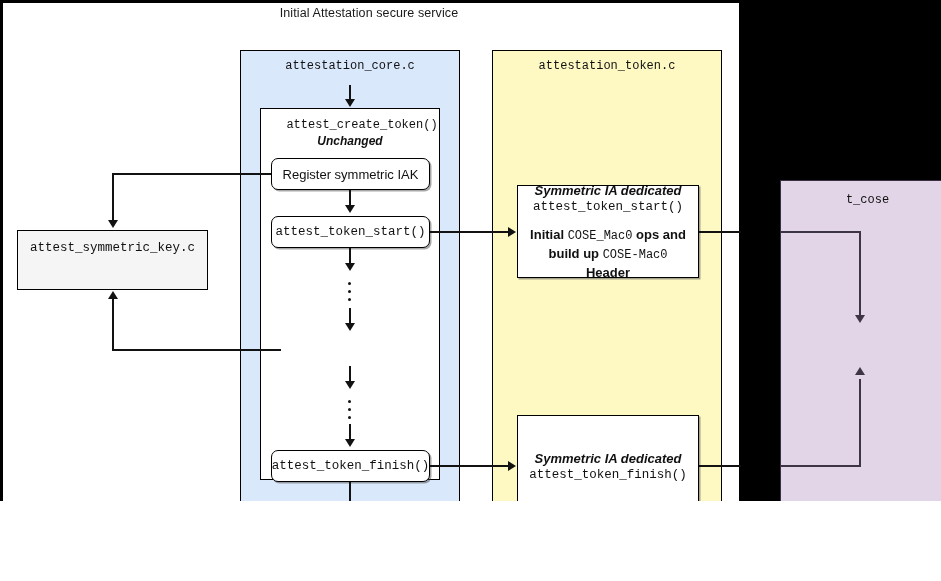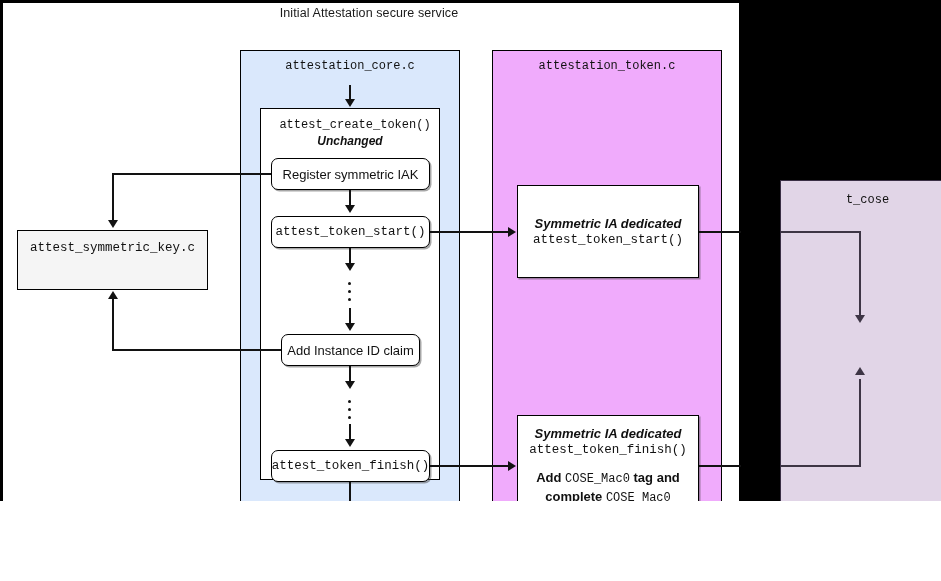--- a/index.html
+++ b/index.html
@@ -9,27 +9,27 @@
   
   .abs{position:absolute;box-sizing:border-box;}
 
   
   .service-frame{left:2px;top:2px;width:738px;height:574px;background:#ffffff;border:1px solid #000000;}
   .service-title{left:0;top:6px;width:738px;text-align:center;font-size:12.5px;color:#1a1a1a;letter-spacing:.1px;}
 
   
   .mod{border:1px solid #000000;}
   .mod-core{left:240px;top:50px;width:220px;height:491px;background:#dae8fc;}
-  .mod-token{left:492px;top:50px;width:230px;height:491px;background:#f0abfc;}
+  .mod-token{left:492px;top:50px;width:230px;height:491px;background:#fef9c3;}
   .mod-tcose{left:780px;top:180px;width:175px;height:323px;background:#e1d5e7;border:1px solid #3a2f45;}
   .mod-title{position:absolute;left:0;width:100%;text-align:center;font-family:"Liberation Mono","DejaVu Sans Mono",monospace;font-size:12px;color:#111;}
 
   
   .inner-white{left:260px;top:108px;width:180px;height:372px;background:#ffffff;border:1px solid #000000;}
-  .inner-white-title{position:absolute;left:5px;top:9px;width:100%;text-align:center;font-family:"Liberation Mono","DejaVu Sans Mono",monospace;font-size:12px;color:#111;line-height:15px;}
+  .inner-white-title{position:absolute;left:12px;top:9px;width:100%;text-align:center;font-family:"Liberation Mono","DejaVu Sans Mono",monospace;font-size:12px;color:#111;line-height:15px;}
   .inner-white-sub{position:absolute;left:0;top:25px;width:100%;text-align:center;font-size:12px;font-style:italic;font-weight:bold;color:#111;}
 
   
   .node{background:#ffffff;border:1px solid #000000;border-radius:7px;display:flex;align-items:center;justify-content:center;text-align:left;color:#111;box-shadow:1.5px 1.5px 0 rgba(60,60,60,.45);}
   .node-mono{font-family:"Liberation Mono","DejaVu Sans Mono",monospace;font-size:12.5px;}
   .node-sans{font-size:13px;}
 
   .n-register{left:271px;top:158px;width:159px;height:32px;}
   .n-start{left:271px;top:216px;width:159px;height:32px;}
   .n-instance{left:281px;top:334px;width:139px;height:32px;}
@@ -84,23 +84,20 @@
     <div class="inner-white-title">attest_create_token()</div>
     <div class="inner-white-sub">Unchanged</div>
   </div>
 
   <div class="abs node node-sans n-register">
     <span>Register symmetric IAK</span>
   </div>
   <div class="abs node node-mono n-start">
     <span>attest_token_start()</span>
   </div>
-  <div class="abs node node-sans n-instance">
-    <span>Add Instance ID claim</span>
-  </div>
   <div class="abs node node-mono n-finish">
     <span>attest_token_finish()</span>
   </div>
 
   <div class="ln lnv abs" style="left:349px;top:190px;height:16px;"></div>
   <div class="arw arw-d abs" style="left:345px;top:205px;"></div>
 
   <div class="ln lnv abs" style="left:349px;top:248px;height:16px;"></div>
   <div class="arw arw-d abs" style="left:345px;top:263px;"></div>
   <div class="dots abs" style="left:348px;top:282px;height:24px;">
@@ -136,29 +133,29 @@
   <div class="ln lnv abs" style="left:112px;top:298px;height:51px;"></div>
   <div class="arw arw-u abs" style="left:108px;top:291px;"></div>
 
   <div class="abs mod mod-token">
     <div class="mod-title" style="top:8px;">attestation_token.c</div>
   </div>
 
   <div class="abs detailbox d1">
     <div class="db-it">Symmetric IA dedicated</div>
     <div class="db-mono">attest_token_start()</div>
+    <div class="db-body">
+      <span>Initial </span><span class="mono-in">COSE_Mac0</span><span> ops and</span><br>
+      <span>build up </span><span class="mono-in">COSE-Mac0</span><span> Header</span>
+    </div>
   </div>
 
   <div class="abs detailbox d2">
     <div class="db-it">Symmetric IA dedicated</div>
     <div class="db-mono">attest_token_finish()</div>
-    <div class="db-body">
-      <span>Add </span><span class="mono-in">COSE_Mac0</span><span> tag and</span><br>
-      <span>complete </span><span class="mono-in">COSE_Mac0</span><span></span>
-    </div>
   </div>
 
   <div class="ln lnh abs" style="left:430px;top:231px;width:79px;"></div>
   <div class="arw arw-r abs" style="left:508px;top:227px;"></div>
 
   <div class="ln lnh abs" style="left:430px;top:465px;width:79px;"></div>
   <div class="arw arw-r abs" style="left:508px;top:461px;"></div>
 
   <div class="ln lnh abs" style="left:699px;top:231px;width:42px;"></div>
 

